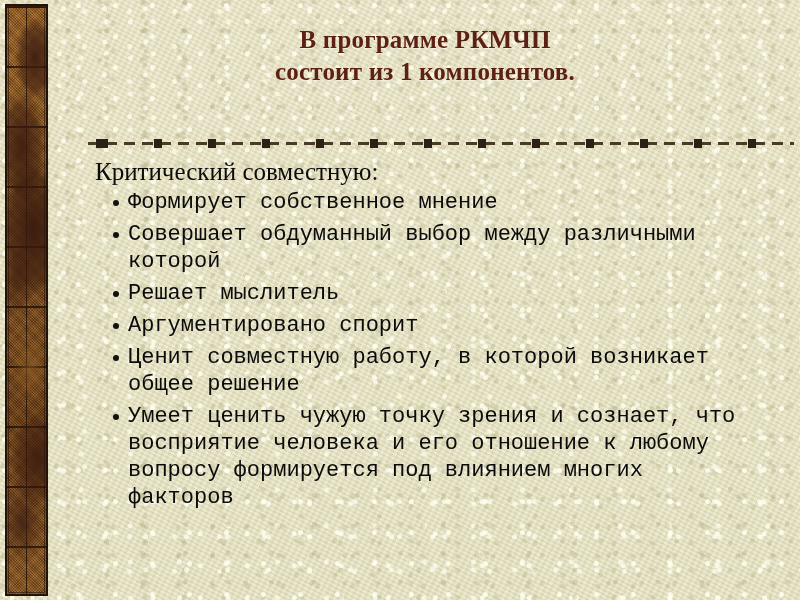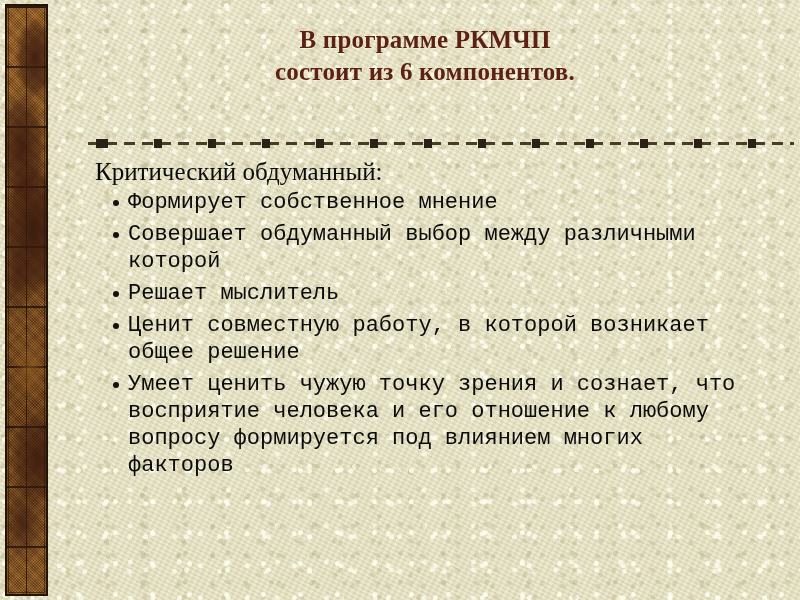--- a/index.html
+++ b/index.html
@@ -162,32 +162,33 @@
 </style>
 </head>
 <body>
 
 <div class="slide">
 
   <div class="left-border"></div>
 
   <div class="title">
     <span class="title-line">В программе РКМЧП</span>
-    <span class="title-line">состоит из 6 компонентов.</span>
+    <span class="title-line">состоит из 1 компонентов.</span>
   </div>
 
   <div class="divider">
     <div class="rule"></div>
     <div class="dots"></div>
   </div>
 
   <div class="body">
-    <p class="lead">Критический обдуманный:</p>
+    <p class="lead">Критический совместную:</p>
     <ul class="bullets">
       <li>Формирует собственное мнение</li>
       <li>Совершает обдуманный выбор между различными которой</li>
       <li>Решает мыслитель</li>
+      <li>Аргументировано спорит</li>
       <li>Ценит совместную работу, в которой возникает общее решение</li>
       <li>Умеет ценить чужую точку зрения и сознает, что восприятие человека и его отношение к любому вопросу формируется под влиянием многих факторов</li>
     </ul>
   </div>
 
 </div>
 
 </body></html>

